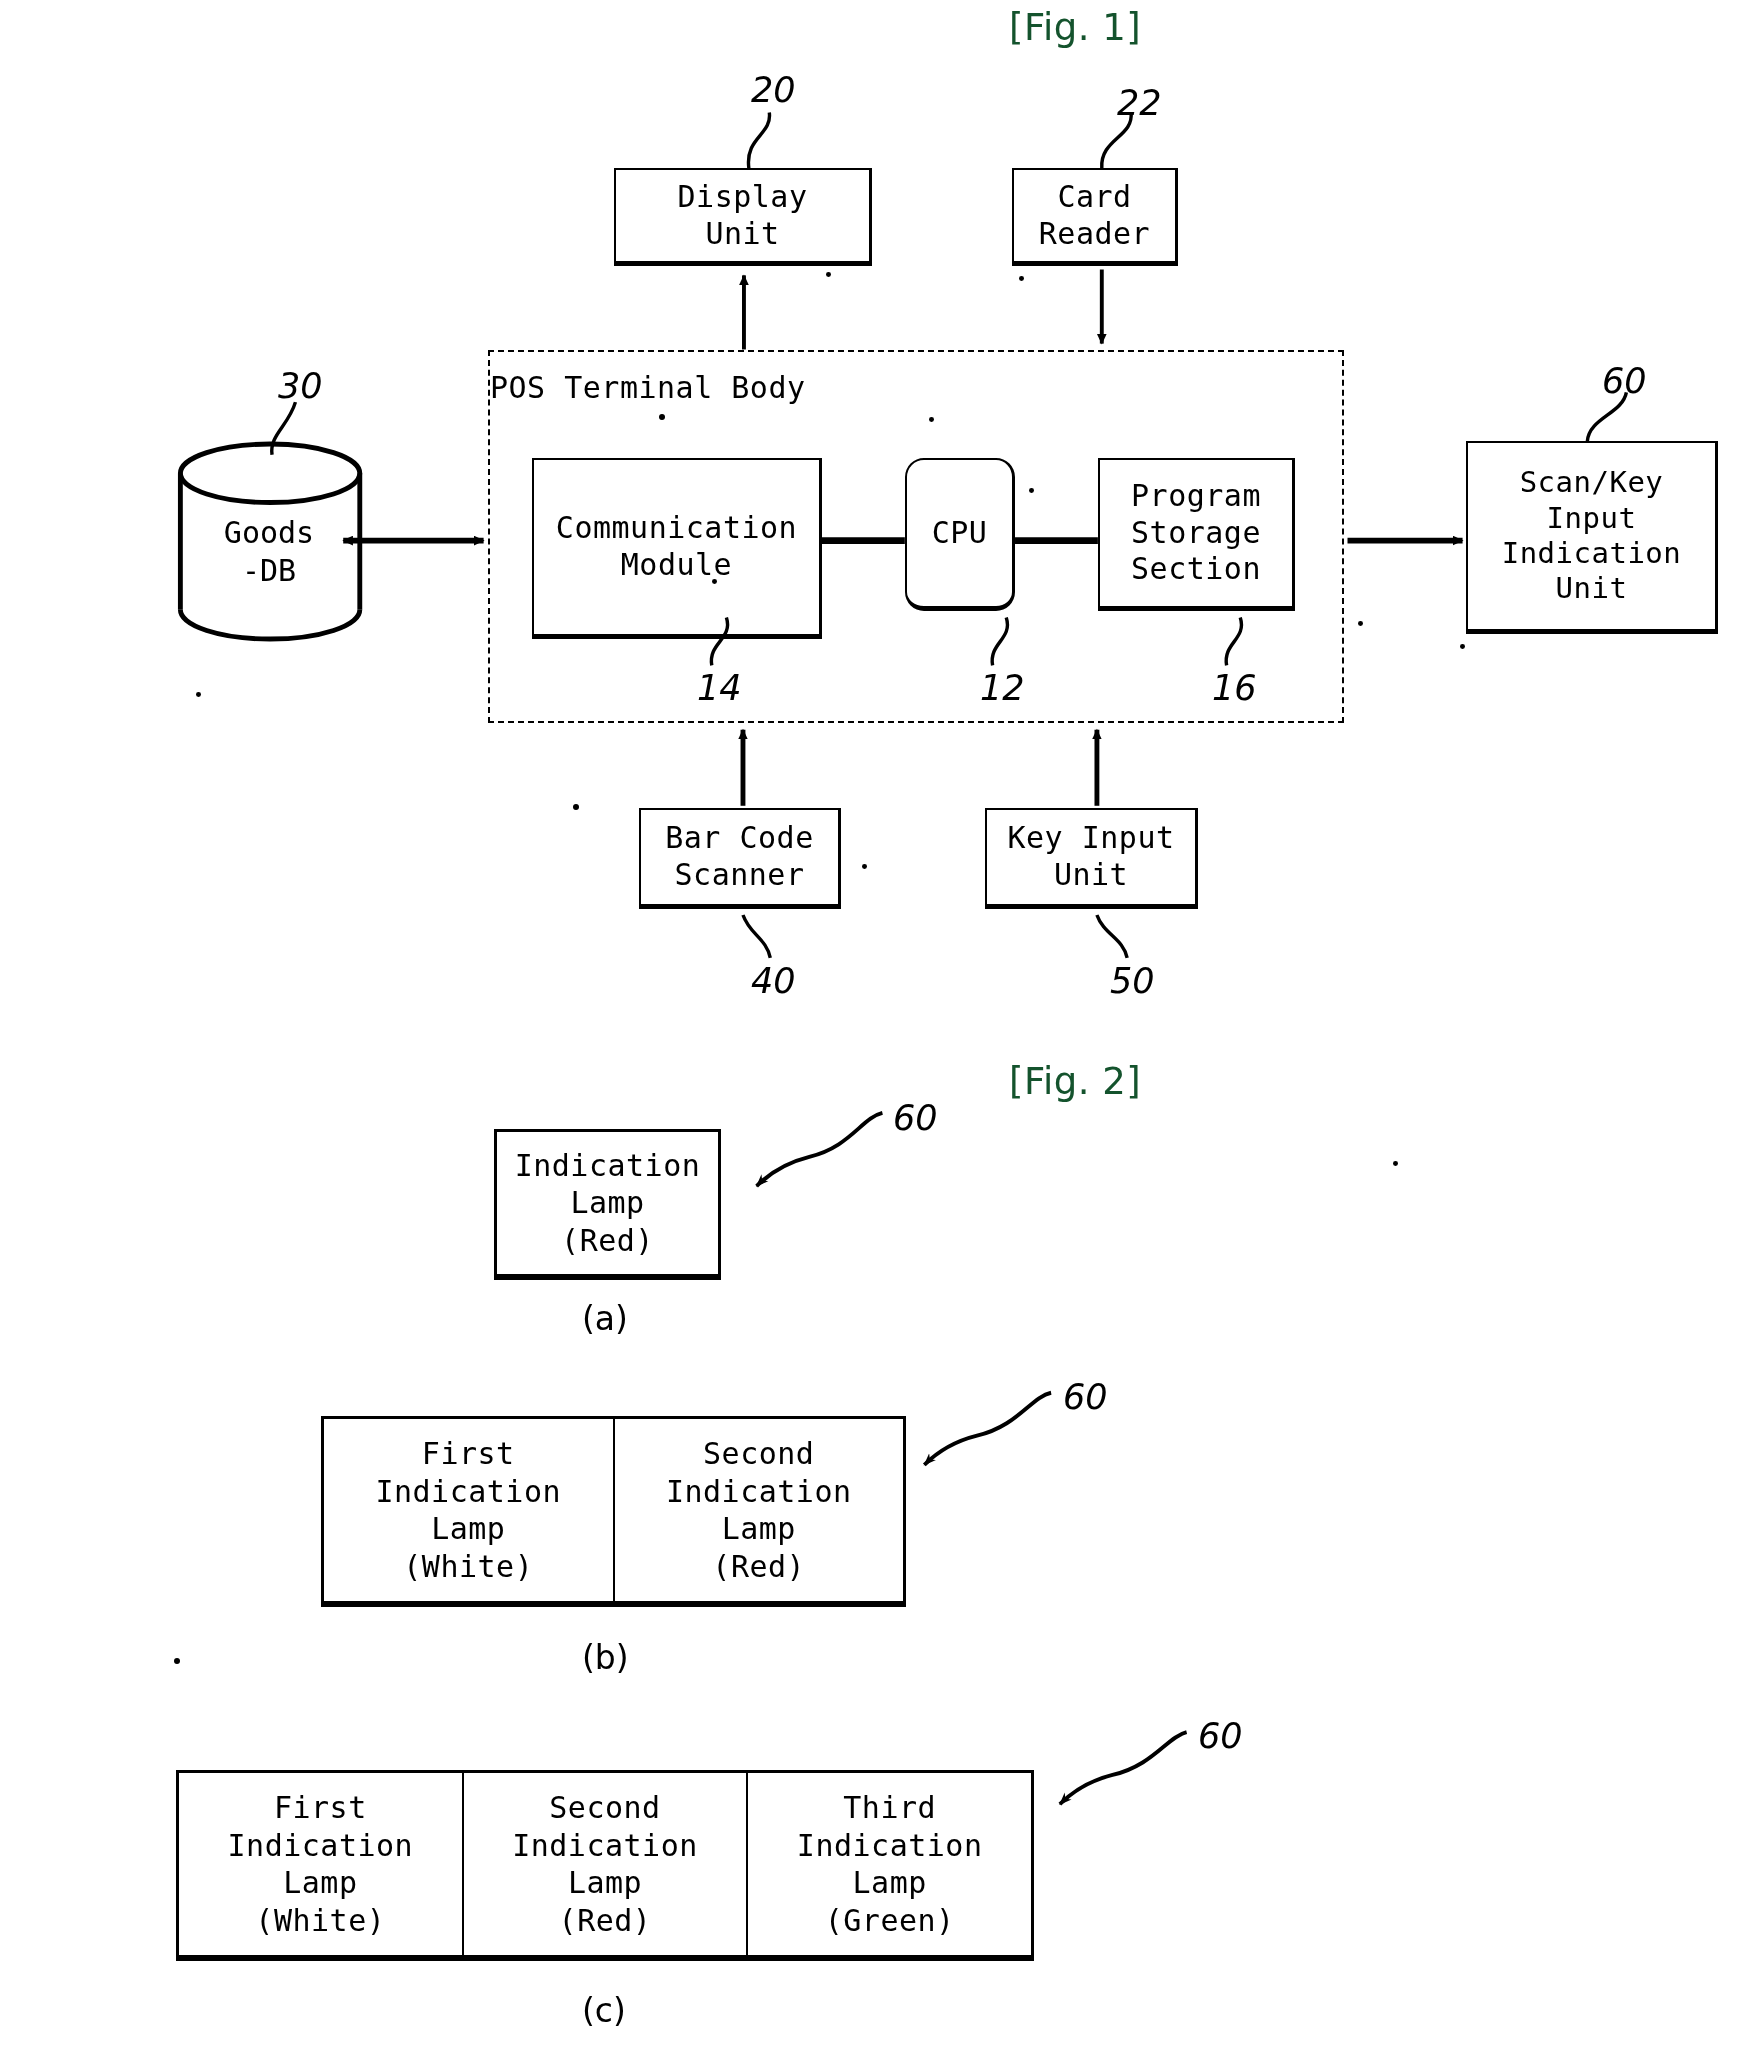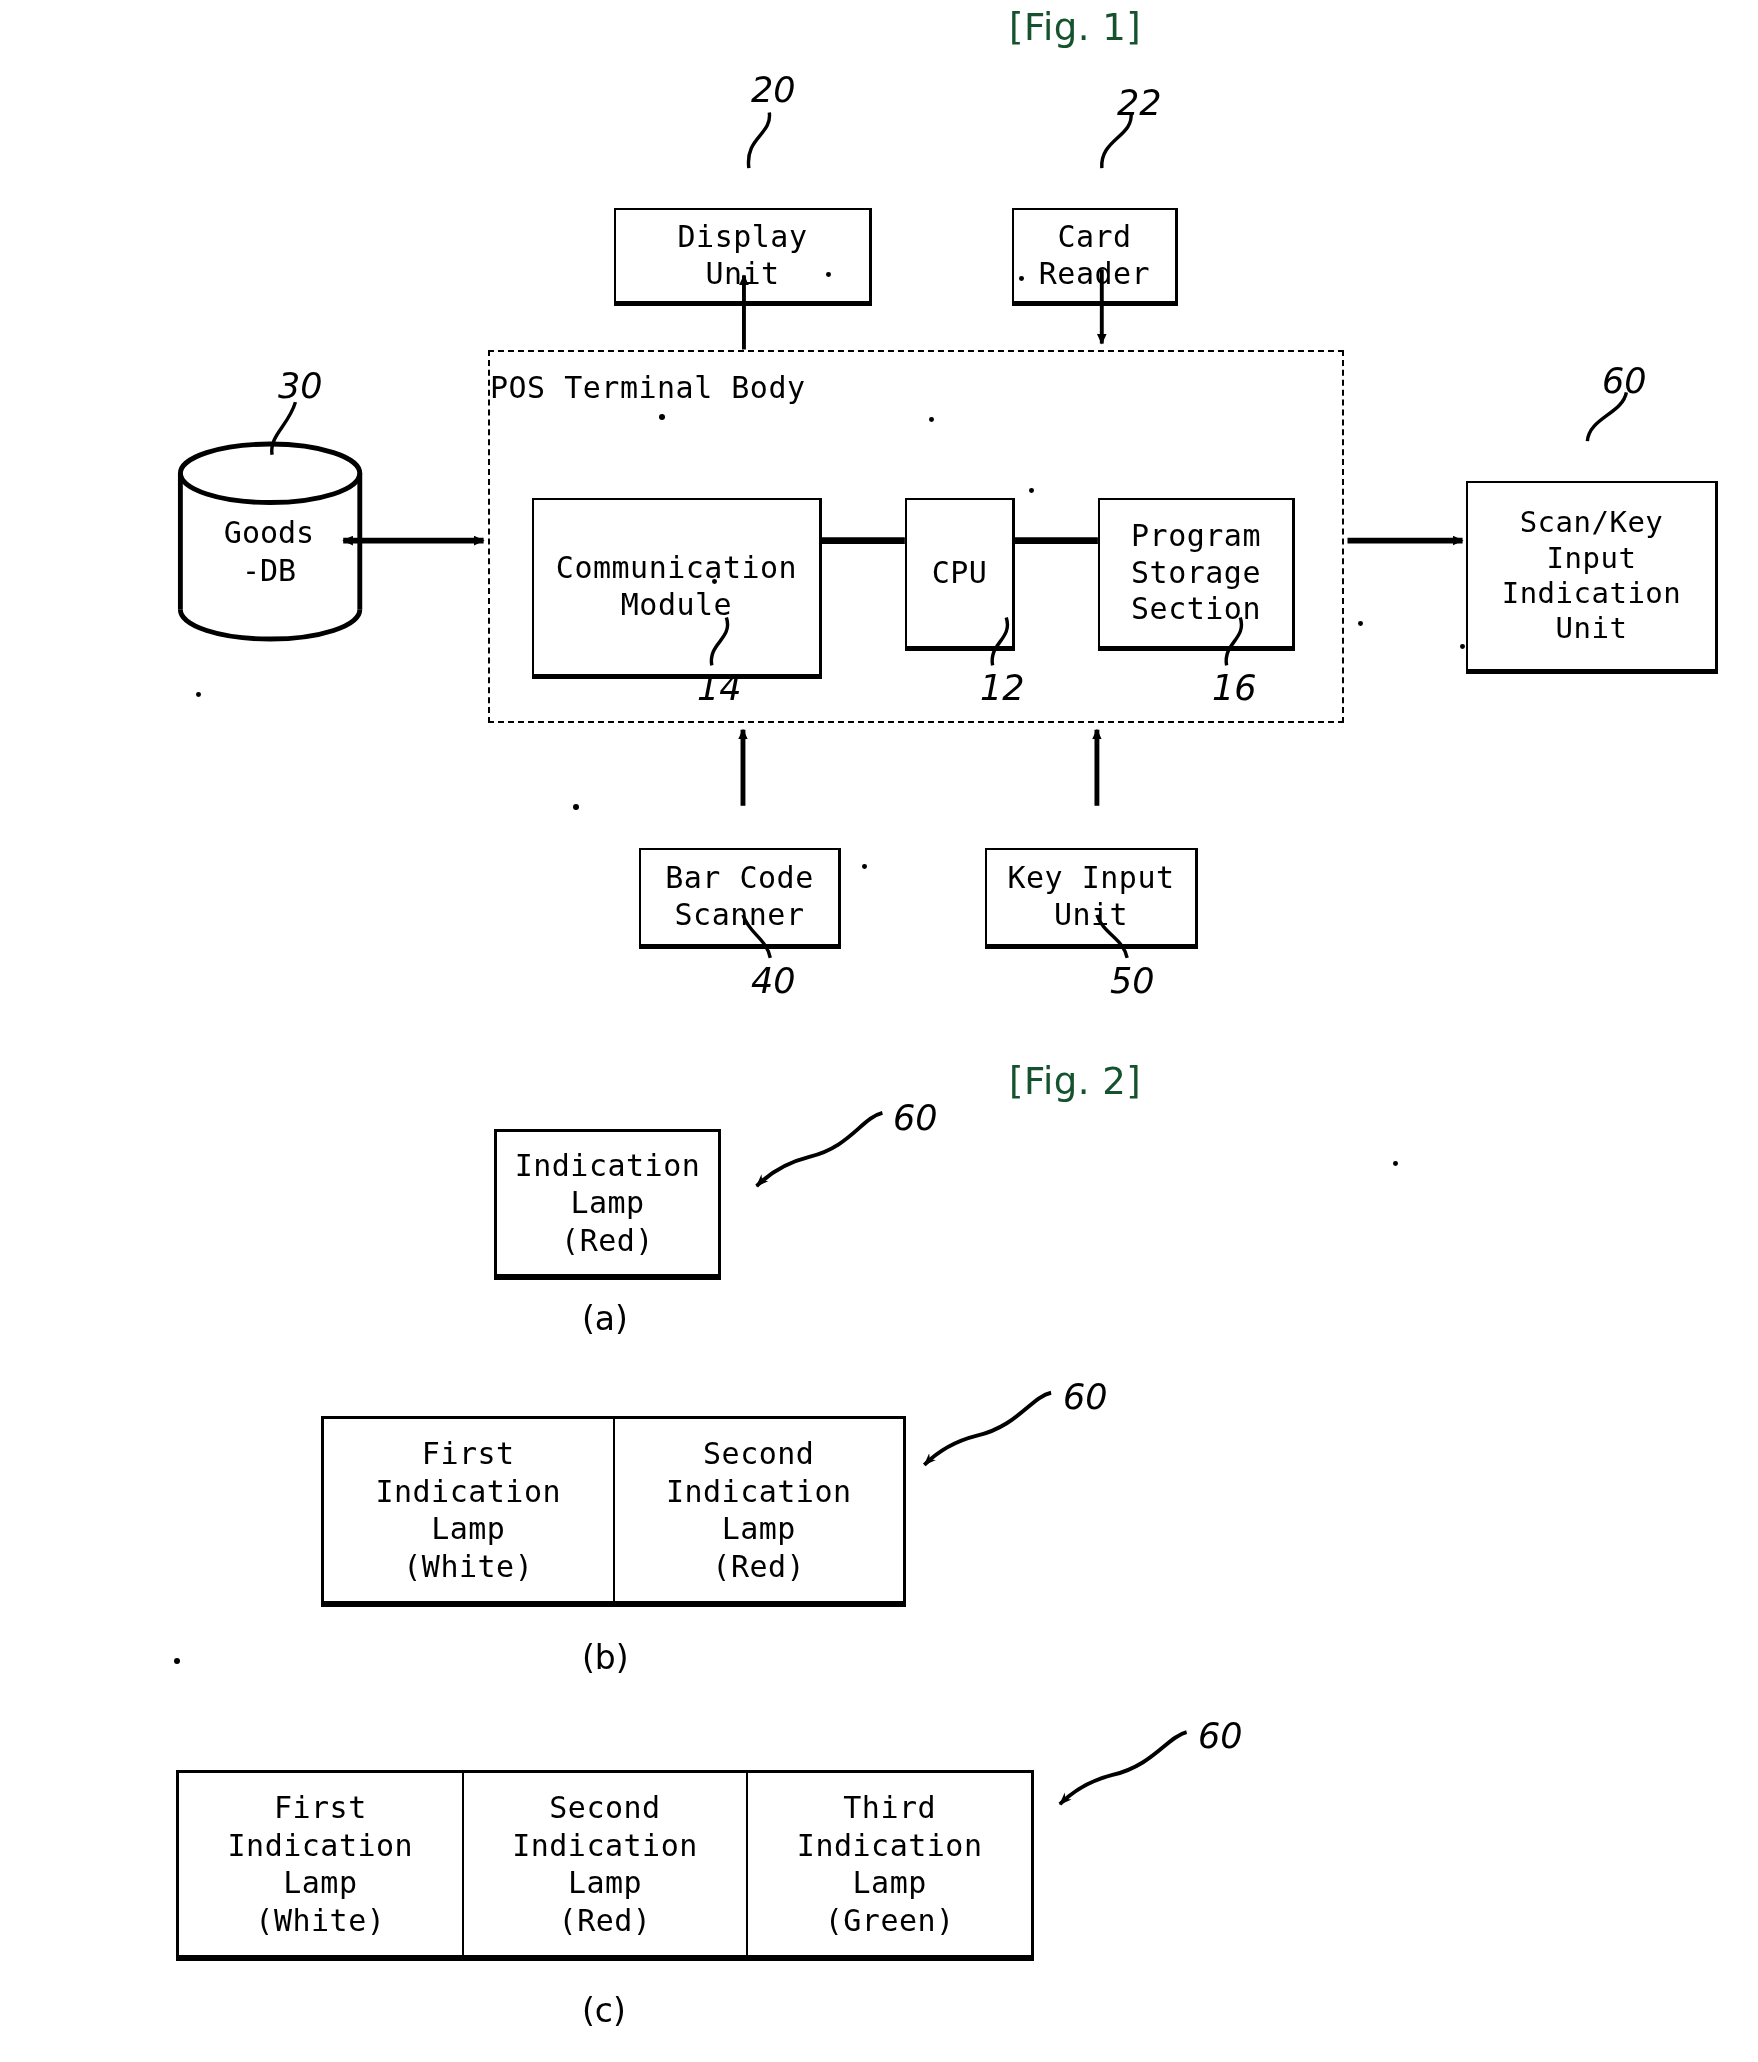--- a/index.html
+++ b/index.html
@@ -44,21 +44,20 @@
     background: #fff;
     display: flex;
     flex-direction: column;
     align-items: center;
     justify-content: center;
     text-align: center;
     line-height: 1.22;
     font-size: 30px;
     letter-spacing: 0.5px;
     white-space: pre-line;
-    margin-top: 40px;
   }
 
   
   .dashed-box {
     position: absolute;
     box-sizing: border-box;
     border: 2.9px dashed #000;
     background: transparent;
   }
   .dashed-title {
@@ -156,21 +155,21 @@
   <div class="dashed-box" style="left:488px; top:350px; width:856px; height:373px;">
     <div class="dashed-title">POS Terminal Body</div>
   </div>
 
   <div class="box" style="left:532px; top:458px; width:290px; height:181px;">
     <span>Communication
 Module</span>
   </div>
   <div class="ref" style="left:697px; top:668px;">14</div>
 
-  <div class="box" style="left:905px; top:458px; width:110px; height:153px;">
+  <div class="box" style="left:905px; top:458px; width:110px; height:153px;border-radius:19px;">
     <span>CPU</span>
   </div>
   <div class="ref" style="left:980px; top:668px;">12</div>
 
   <div class="box" style="left:1098px; top:458px; width:197px; height:153px;">
     <span>Program
 Storage
 Section</span>
   </div>
   <div class="ref" style="left:1212px; top:668px;">16</div>

